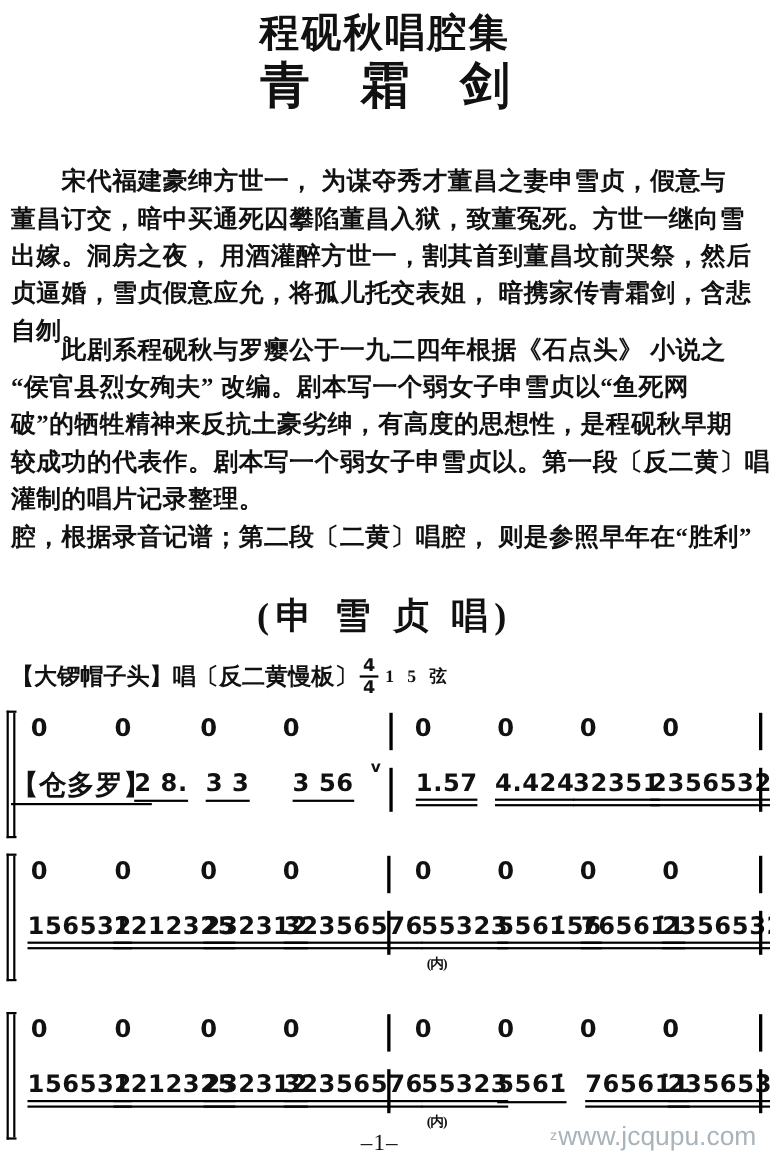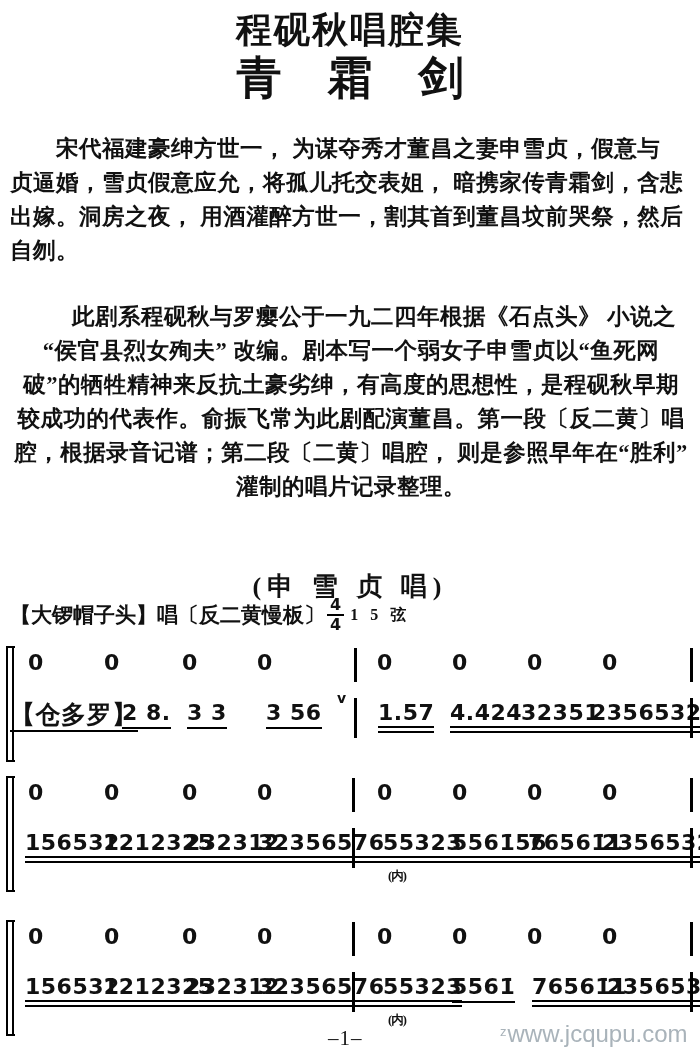--- a/index.html
+++ b/index.html
@@ -12,27 +12,27 @@
   .series-title {
     position:absolute; top:6px; left:0; width:700px;
     text-align:center; font-size:36px; font-weight:700; letter-spacing:2px;
   }
   .opera-title {
     position:absolute; top:48px; left:0; width:700px;
     text-align:center; font-size:45px; font-weight:700;
     letter-spacing:46px; padding-left:46px; box-sizing:border-box;
   }
   .para { position:absolute; left:10px; width:682px; font-size:22.5px;
-    font-weight:700; }
+    font-weight:700;margin-top:16px; }
   .para .line { height:34px; line-height:34px; white-space:nowrap;
     letter-spacing:0.5px; }
   .para .indent { text-indent:46px; }
   .singer-heading {
-    position:absolute; top:569px; left:0; width:700px; text-align:center;
-    font-size:26px; font-weight:700; letter-spacing:6px;
+    position:absolute; top:538px; left:0; width:700px; text-align:center;
+    font-size:33px; font-weight:700; letter-spacing:6px;
   }
   .notation-header {
     position:absolute; top:597px; left:10px; display:flex;
     align-items:center; font-size:21px; font-weight:700; white-space:nowrap;
   }
   .frac { display:inline-flex; flex-direction:column; align-items:center;
     line-height:1; font-size:16px; font-weight:700; margin:0 6px 0 2px;
     font-family:"DejaVu Sans", sans-serif; }
   .frac-top { border-bottom:2px solid #000; padding:0 3px 1px; }
   .frac-bot { padding-top:1px; }
@@ -68,32 +68,33 @@
 </head>
 <body>
 
 <div class="page">
 
   <div class="series-title">程砚秋唱腔集</div>
   <div class="opera-title">青霜剑</div>
 
   <div class="para" style="top:132px;">
     <div class="line indent">宋代福建豪绅方世一， 为谋夺秀才董昌之妻申雪贞，假意与</div>
+    <div class="line">董昌订交，暗中买通死囚攀陷董昌入狱，致董冤死。方世一继向雪</div>
+    <div class="line">出嫁。洞房之夜， 用酒灌醉方世一，割其首到董昌坟前哭祭，然后</div>
     <div class="line">贞逼婚，雪贞假意应允，将孤儿托交表姐， 暗携家传青霜剑，含悲</div>
-    <div class="line">出嫁。洞房之夜， 用酒灌醉方世一，割其首到董昌坟前哭祭，然后</div>
     <div class="line">自刎。</div>
   </div>
 
-  <div class="para" style="top:300px;text-align:center;">
+  <div class="para" style="top:285px;">
     <div class="line indent">此剧系程砚秋与罗瘿公于一九二四年根据《石点头》 小说之</div>
     <div class="line">“侯官县烈女殉夫” 改编。剧本写一个弱女子申雪贞以“鱼死网</div>
     <div class="line">破”的牺牲精神来反抗土豪劣绅，有高度的思想性，是程砚秋早期</div>
-    <div class="line">较成功的代表作。俞振飞常为此剧配演董昌。第一段〔反二黄〕唱</div>
+    <div class="line">较成功的代表作。剧本写一个弱女子申雪贞以。第一段〔反二黄〕唱</div>
+    <div class="line">灌制的唱片记录整理。</div>
     <div class="line">腔，根据录音记谱；第二段〔二黄〕唱腔， 则是参照早年在“胜利”</div>
-    <div class="line">灌制的唱片记录整理。</div>
   </div>
 
   <div class="singer-heading">(申 雪 贞 唱)</div>
 
   <div class="notation-header">
     <span>【大锣帽子头】唱〔反二黄慢板〕</span>
     <span class="frac">
       <span class="frac-top">4</span>
       <span class="frac-bot">4</span>
     </span>

